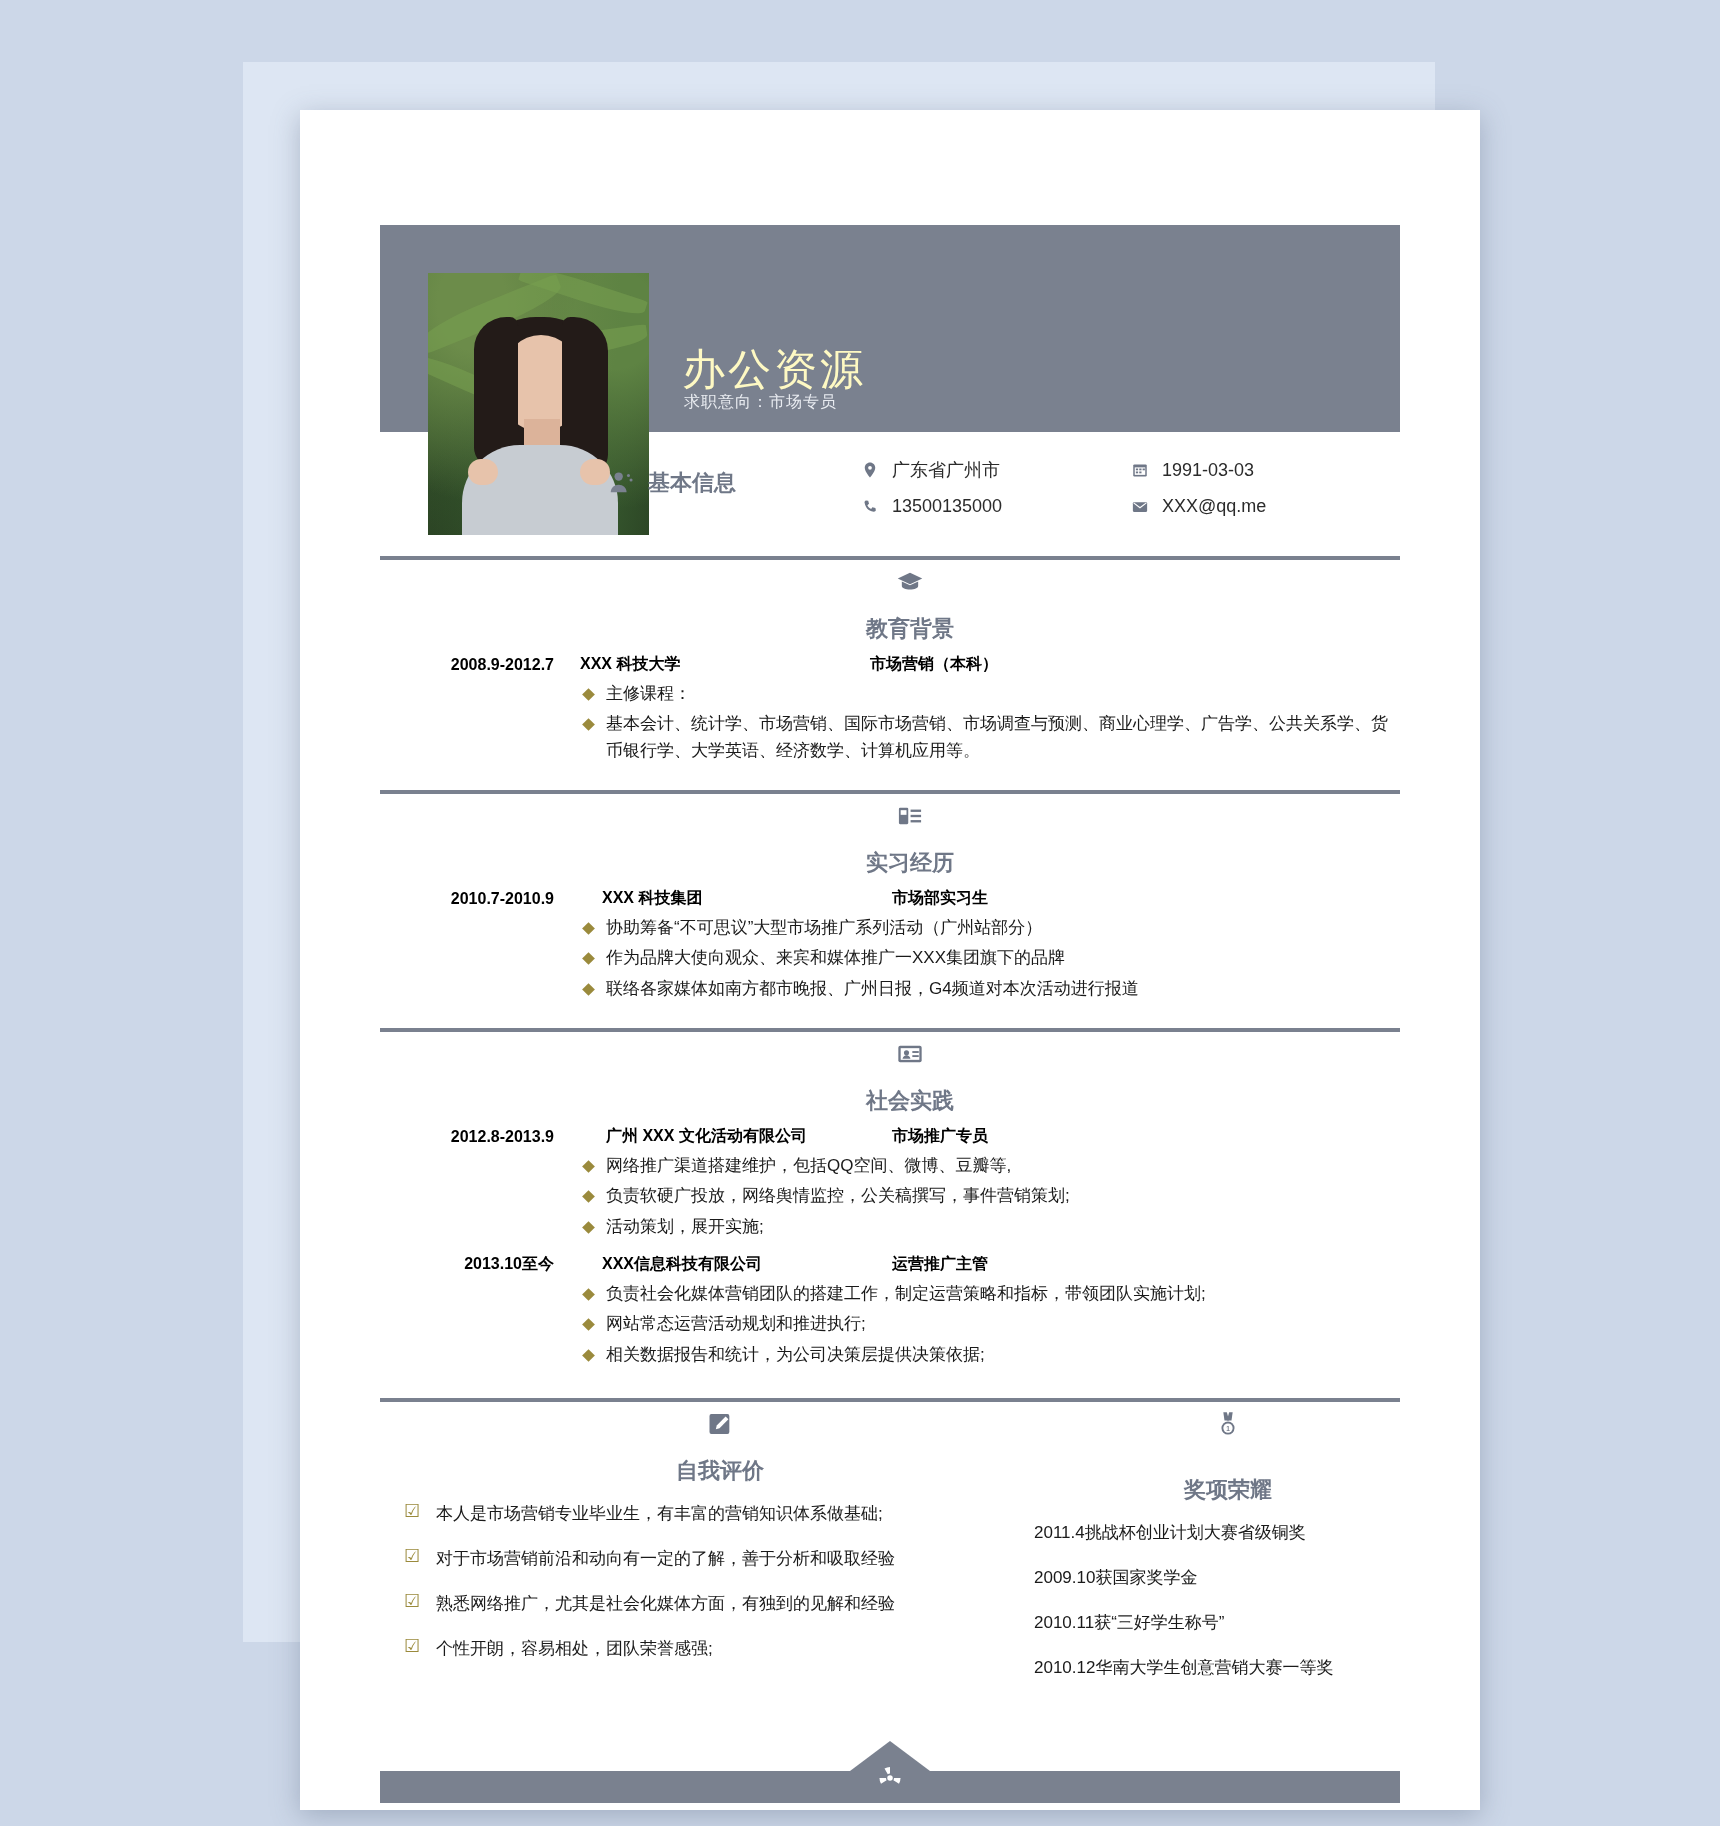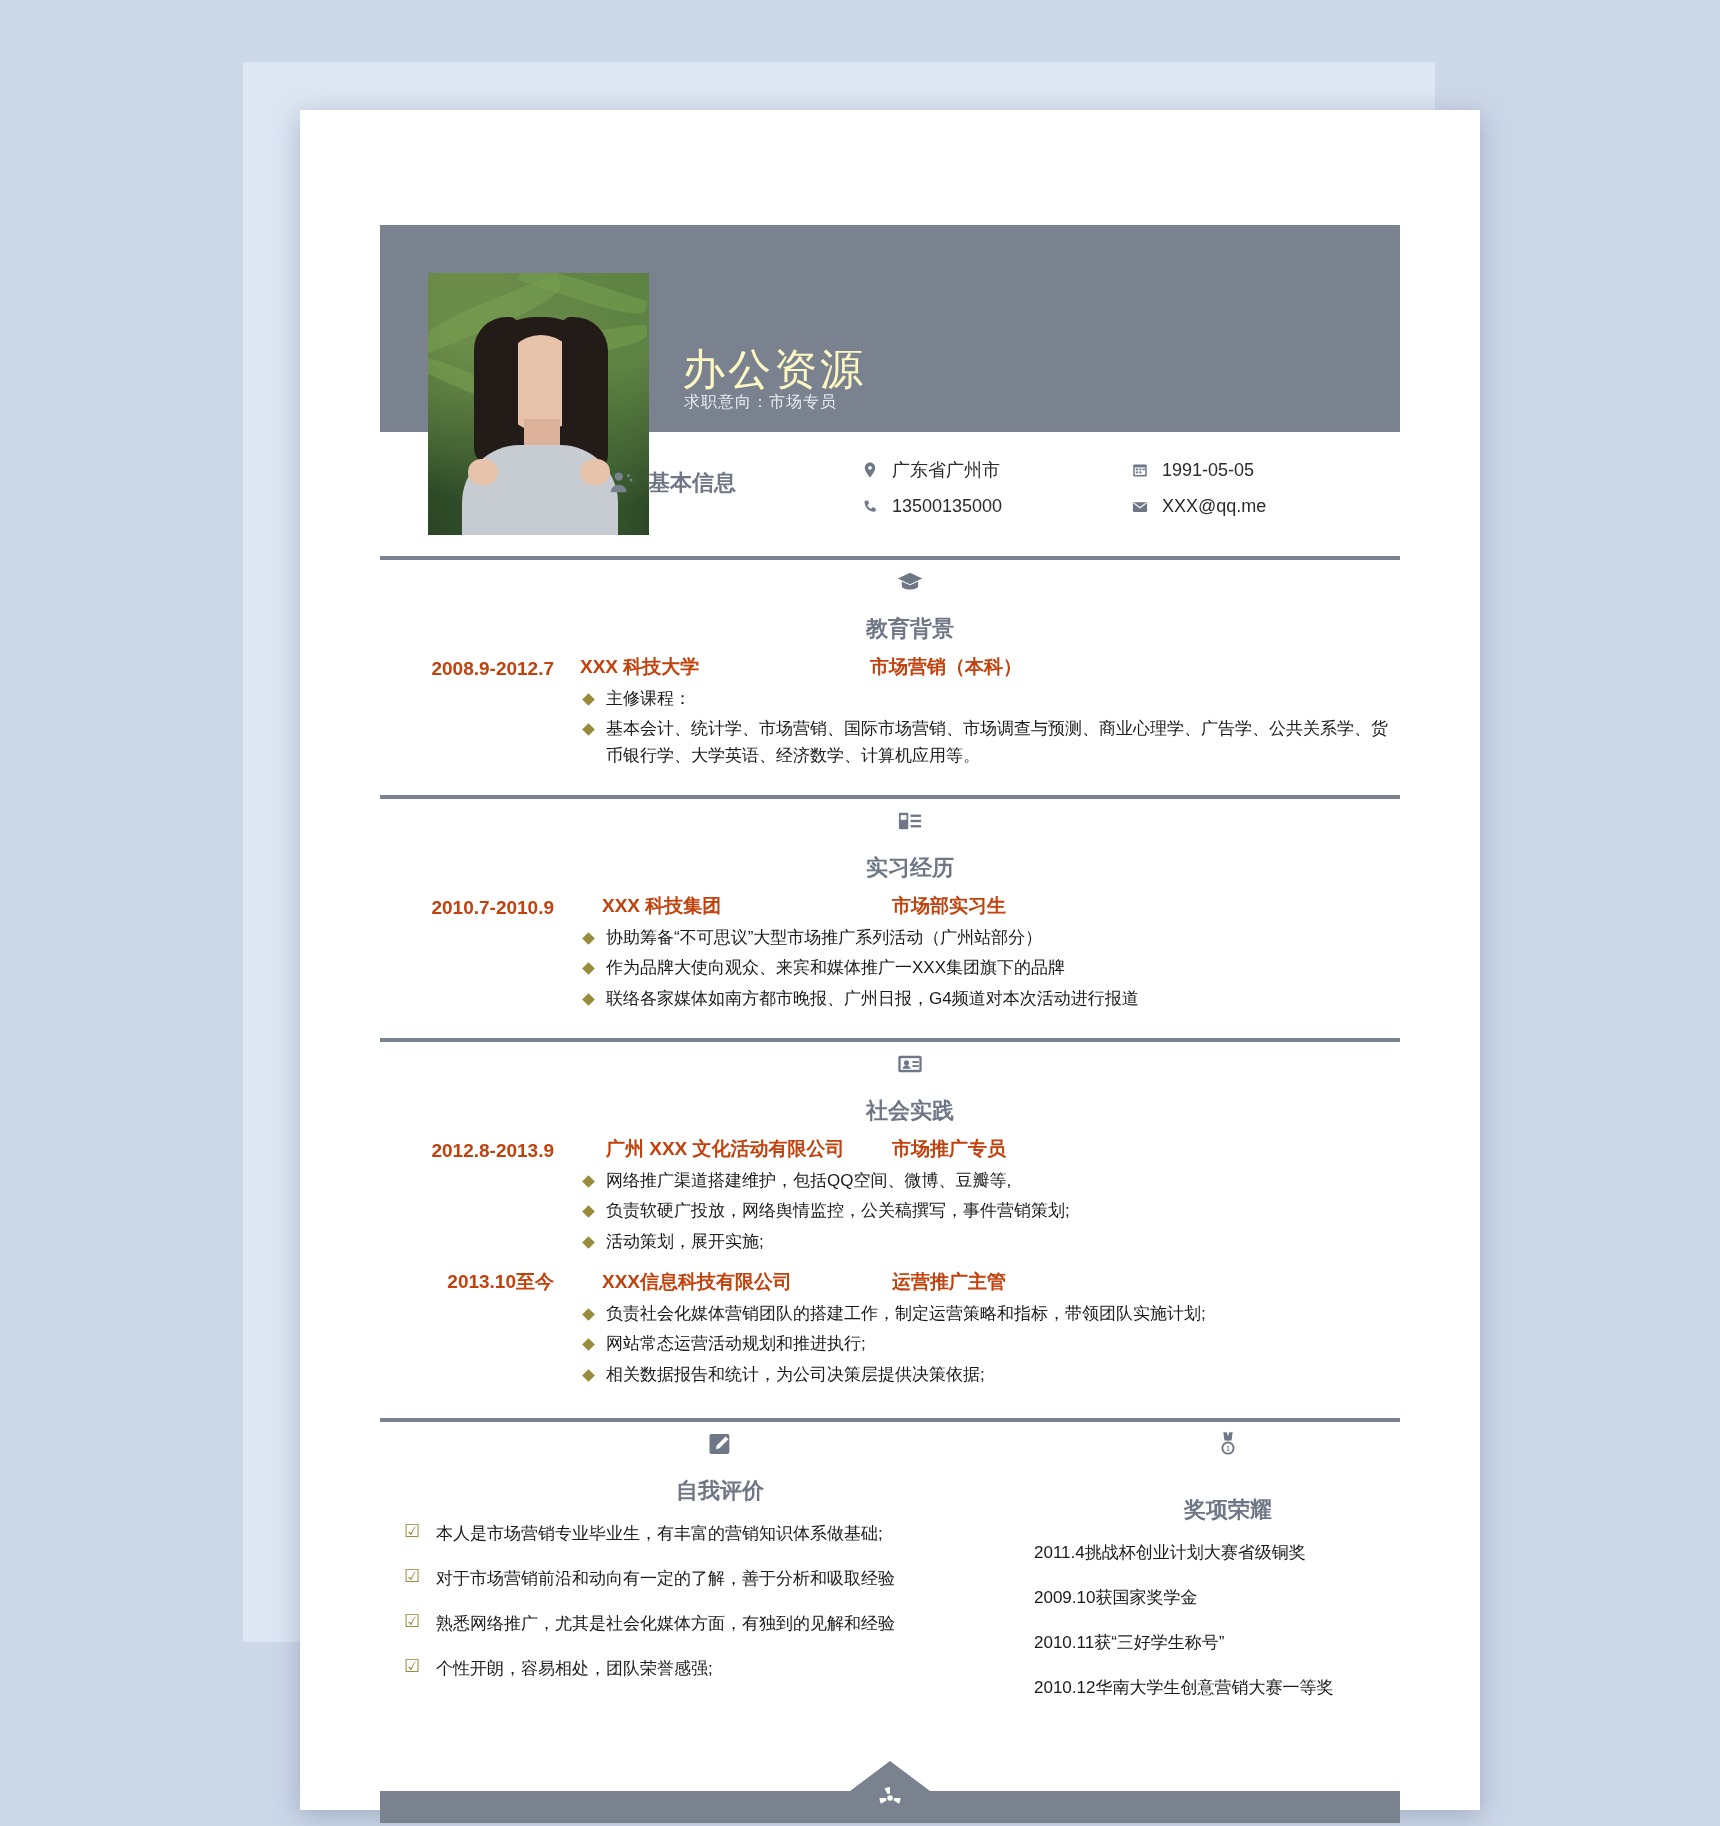--- a/index.html
+++ b/index.html
@@ -220,24 +220,24 @@
     align-items: center;
     gap: 12px;
     padding: 8px 0 6px 40px;
     color: #6f7787;
     font-size: 22px;
     font-weight: bold;
     flex-direction: column;
   }
   .entry {
     display: flex;
-    align-items: flex-end;
+    align-items: center;
     font-weight: bold;
-    font-size: 19px;
-    color: #c2410c;
+    font-size: 16px;
+    color: #000000;
     margin-top: 4px;
   }
   .entry .date {
     width: 200px;
     text-align: right;
     padding-right: 26px;
     box-sizing: border-box;
   }
   .entry .org {
     width: 290px;
@@ -395,21 +395,21 @@
             <svg width="18" height="18" viewBox="0 0 24 24" fill="currentColor">
               <rect x="3" y="4.5" width="18" height="16" rx="1.6"></rect>
               <rect x="5" y="8.5" width="14" height="10" fill="#ffffff"></rect>
               <rect x="6.5" y="10" width="3" height="2.4"></rect>
               <rect x="11" y="10" width="3" height="2.4"></rect>
               <rect x="15.5" y="10" width="3" height="2.4"></rect>
               <rect x="6.5" y="14" width="3" height="2.4"></rect>
               <rect x="11" y="14" width="3" height="2.4"></rect>
             </svg>
           </span>
-          <span>1991-05-05</span>
+          <span>1991-03-03</span>
         </div>
         <div class="info-item">
           <span class="ico">
             <svg width="18" height="18" viewBox="0 0 24 24" fill="currentColor">
               <path d="M6.6 3.2l3 .6 1.1 4-2.2 1.7c1 2.2 2.8 4 5 5l1.7-2.2 4 1.1.6 3c-.2 1.2-1.4 2-2.8 1.9C10.3 17.7 6.3 13.7 4.7 6C4.6 4.6 5.4 3.4 6.6 3.2z"></path>
             </svg>
           </span>
           <span>13500135000</span>
         </div>
         <div class="info-item">

